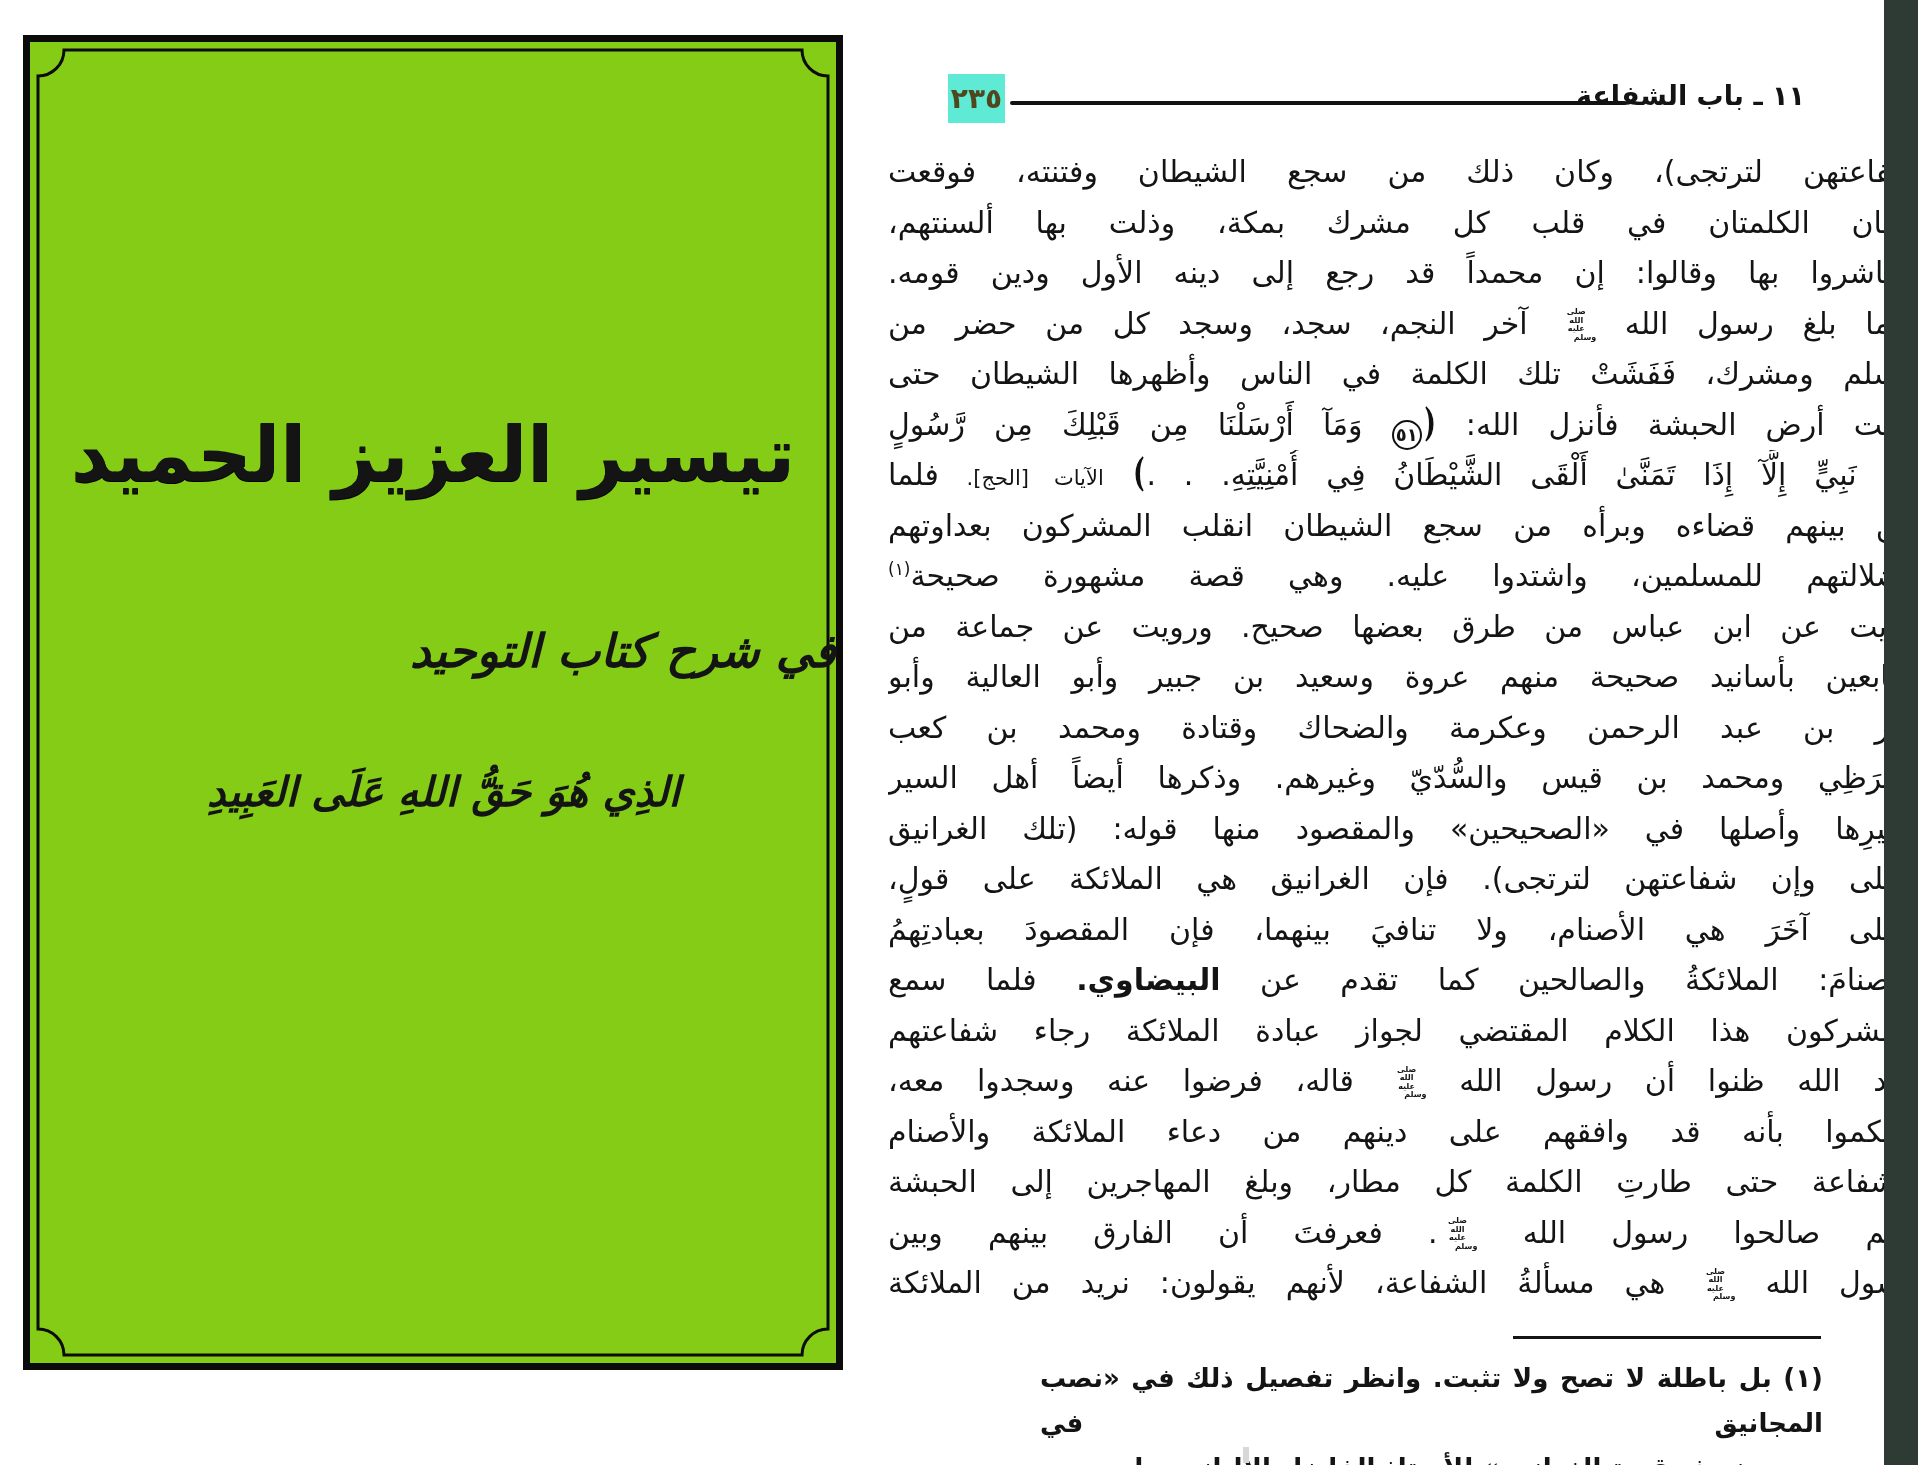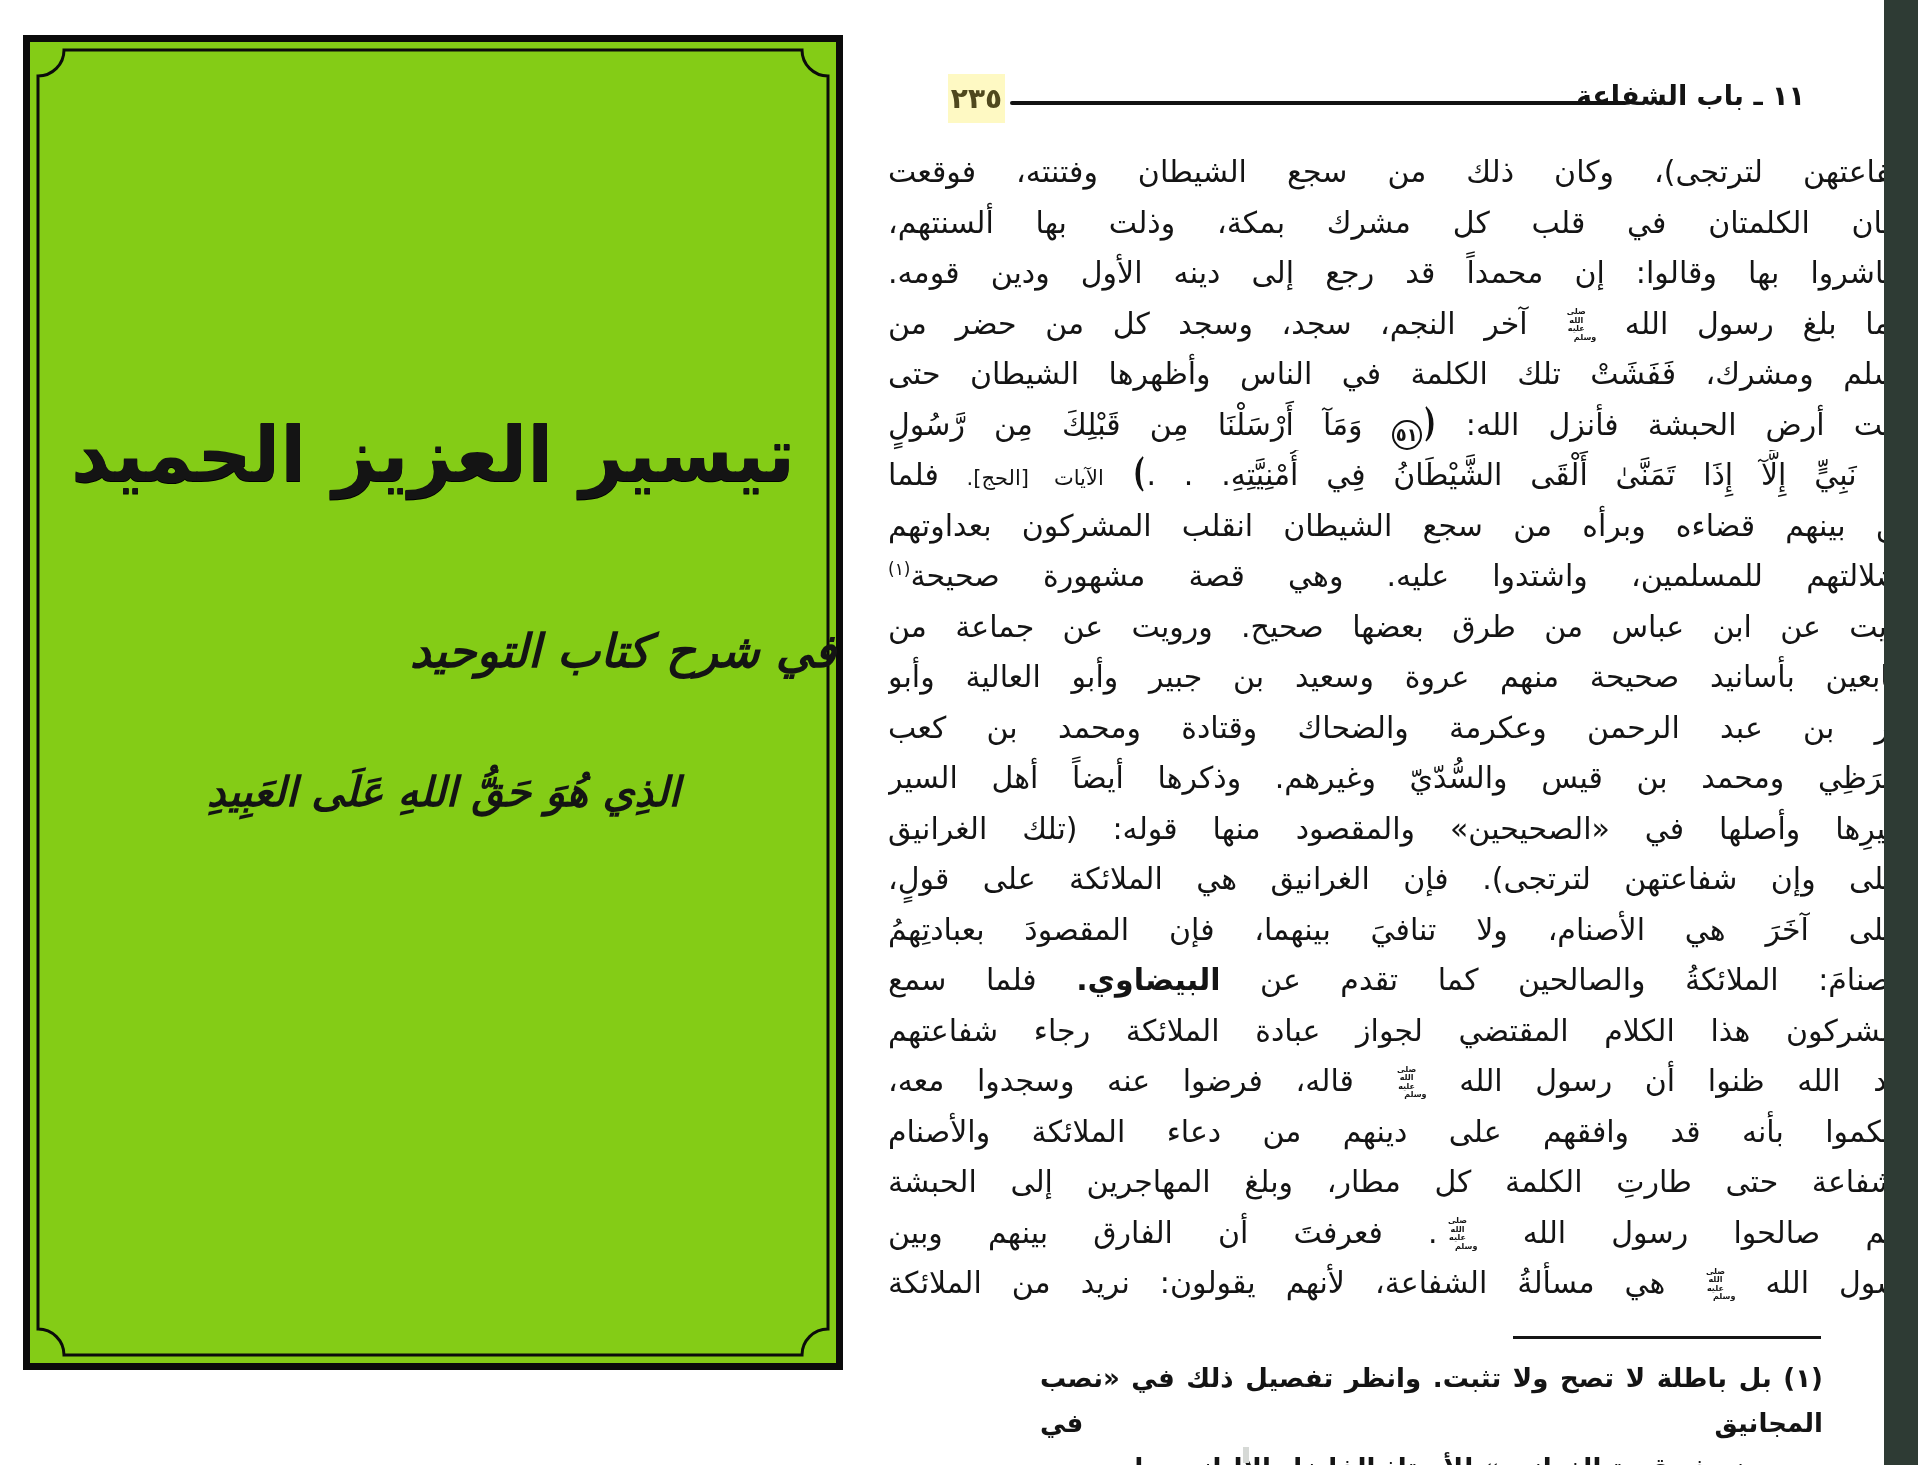--- a/index.html
+++ b/index.html
@@ -94,21 +94,21 @@
     <svg class="frame-inner" viewBox="0 0 806 1321" preserveAspectRatio="none">
       <path d="M 34 8 H 772 A 26 26 0 0 0 798 34 V 1287 A 26 26 0 0 0 772 1313 H 34 A 26 26 0 0 0 8 1287 V 34 A 26 26 0 0 0 34 8 Z" fill="none" stroke="#0b0b0b" stroke-width="3"></path>
     </svg>
     <div class="cal-title">تيسير العزيز الحميد</div>
     <div class="cal-sub1">في شرح كتاب التوحيد</div>
     <div class="cal-sub2">الذِي هُوَ حَقُّ اللهِ عَلَى العَبِيدِ</div>
   </div>
 
   <div class="chapter-header">١١ ـ باب الشفاعة</div>
   <div class="header-rule"></div>
-  <div class="page-number" style="background: #fef9c3;">٢٣٥</div>
+  <div class="page-number" style="background: #5eead4;">٢٣٥</div>
 
   <div class="body-text" id="body-text">
       <div class="line">شفاعتهن لترتجى)، وكان ذلك من سجع الشيطان وفتنته، فوقعت</div>
       <div class="line">هاتان الكلمتان في قلب كل مشرك بمكة، وذلت بها ألسنتهم،</div>
       <div class="line">وتباشروا بها وقالوا: إن محمداً قد رجع إلى دينه الأول ودين قومه.</div>
       <div class="line">فلما بلغ رسول الله <span class="saw">صلى الله عليه وسلم</span> آخر النجم، سجد، وسجد كل من حضر من</div>
       <div class="line">مسلم ومشرك، فَفَشَتْ تلك الكلمة في الناس وأظهرها الشيطان حتى</div>
       <div class="line">بلغت أرض الحبشة فأنزل الله: <span class="qb"><svg width="15" height="36" viewBox="0 0 15 36">
             <path d="M4,1 C13,9 13,27 4,35 C9,27 9,9 4,1 Z" fill="#111" stroke="#111" stroke-width="1.5"></path>
           </svg></span><span class="vnum">٥١</span> وَمَآ أَرْسَلْنَا مِن قَبْلِكَ مِن رَّسُولٍ</div>

